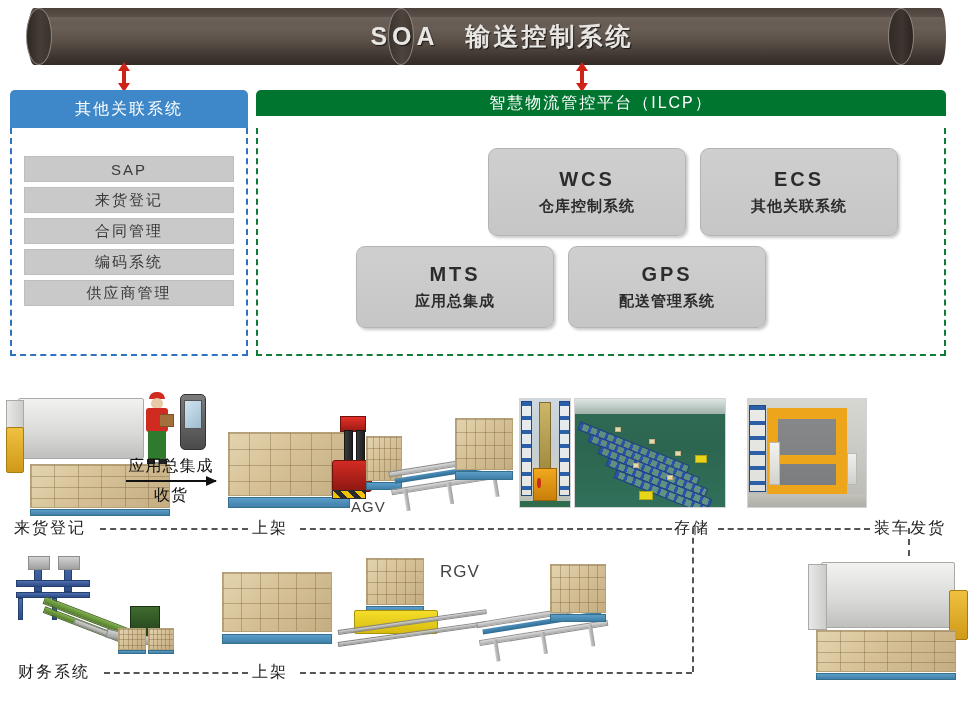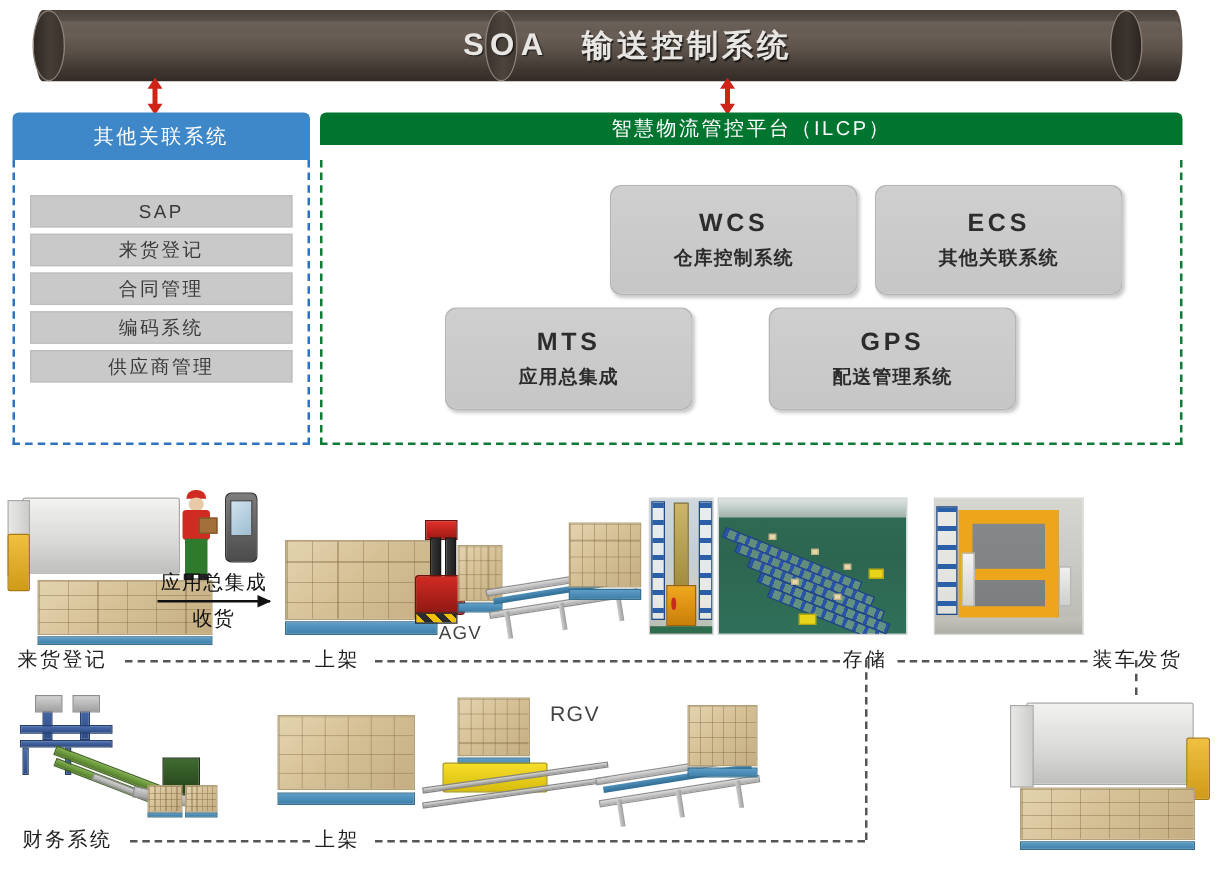--- a/index.html
+++ b/index.html
@@ -125,21 +125,21 @@
   .mod-card .mod-code {
     font-size: 20px; font-weight: bold; color: #2c2c2c; letter-spacing: 3px;
   }
   .mod-card .mod-name {
     font-size: 15px; font-weight: bold; color: #2c2c2c; letter-spacing: 1px;
   }
   #mod-wms { left: 18px;  top: 20px;  width: 198px; height: 88px; }
   #mod-wcs { left: 230px; top: 20px; width: 198px; height: 88px; }
   #mod-ecs { left: 442px; top: 20px; width: 198px; height: 88px; }
   #mod-mts { left: 98px;  top: 118px; width: 198px; height: 82px; }
-  #mod-gps { left: 310px; top: 118px; width: 198px; height: 82px; margin-left: 47px; }
+  #mod-gps { left: 310px; top: 118px; width: 198px; height: 82px; }
 
   
   #flow-area {
     position: absolute;
     left: 0; top: 380px; width: 974px; height: 337px;
   }
   .flow-label {
     position: absolute;
     font-size: 16px;
     color: #1f1f1f;

